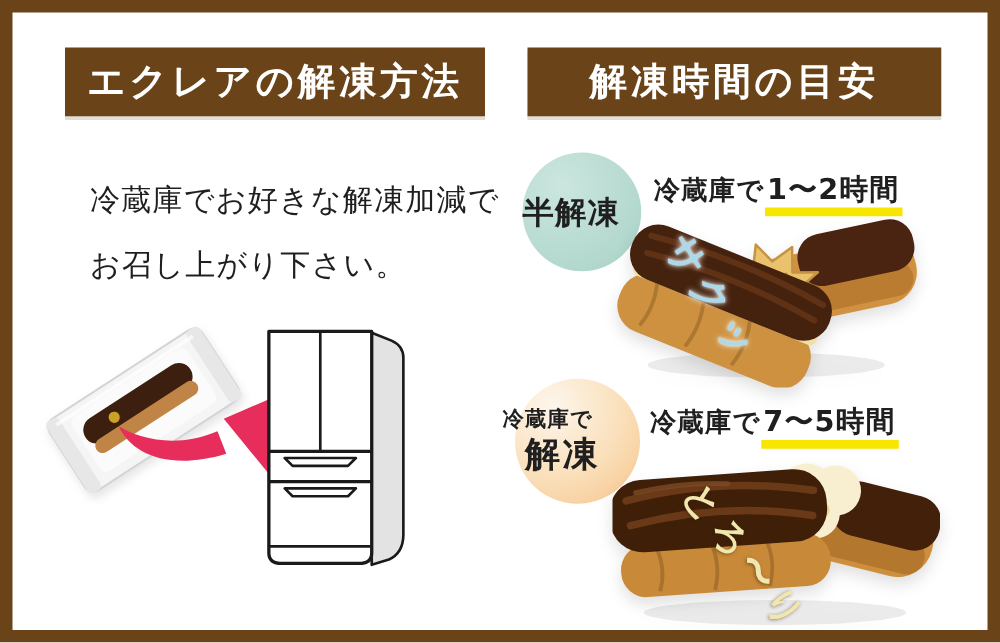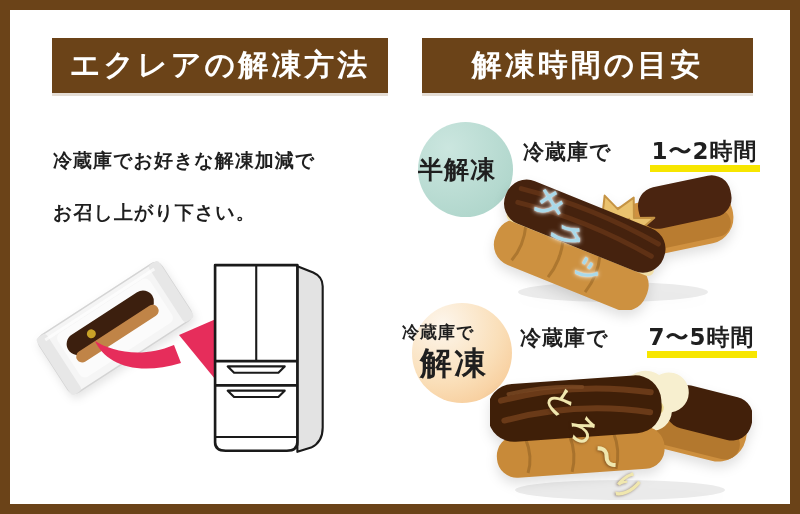--- a/index.html
+++ b/index.html
@@ -12,50 +12,50 @@
   .hdr{
     position:absolute;top:28px;height:55px;background:#6b4318;color:#fff;
     display:flex;align-items:center;justify-content:center;
     font-size:30px;font-weight:700;letter-spacing:3px;
     box-shadow:0 3px 0 rgba(107,67,24,.18);
   }
   .hdr-left{left:42px;width:336px;}
   .hdr-right{left:412px;width:331px;}
   
   .instructions{
-    position:absolute;left:43px;top:124px;width:350px;
-    font-size:19px;font-weight:700;line-height:52px;letter-spacing:1px;
+    position:absolute;left:62px;top:124px;width:350px;
+    font-size:24px;font-weight:400;line-height:52px;letter-spacing:1px;
   }
   .illus{position:absolute;}
   .pkg{left:20px;top:240px;width:170px;height:160px;filter:drop-shadow(2px 4px 4px rgba(0,0,0,.10));}
   .arrow{left:83px;top:287px;width:150px;height:88px;}
   .fridge{left:200px;top:253px;width:122px;height:192px;}
   
   .badge{
     position:absolute;border-radius:50%;display:flex;flex-direction:column;
     align-items:flex-start;justify-content:center;text-align:center;
   }
   .badge-half{
     left:408px;top:112px;width:95px;height:95px;
     background:radial-gradient(circle at 32% 28%, #cbe6df 0%, #b3d8ce 70%, #a9d2c7 100%);
     font-size:25px;font-weight:600;letter-spacing:1px;
   }
   .badge-full{
     left:402px;top:293px;width:100px;height:100px;
     background:radial-gradient(circle at 30% 22%, #fdf6ec 0%, #fadfb9 55%, #f6c38b 100%);
   }
   .badge-full .top{font-size:17px;font-weight:600;letter-spacing:1px;margin-left:-10px;}
-  .badge-full .bottom{font-size:32px;font-weight:800;letter-spacing:2px;margin-left:8px;margin-top:-2px;}
+  .badge-full .bottom{font-size:28px;font-weight:800;letter-spacing:2px;margin-left:8px;margin-top:-2px;}
   .time{
     position:absolute;font-weight:600;font-size:21px;letter-spacing:1px;white-space:nowrap;
   }
   .time-half{left:513px;top:126px;}
   .time-full{left:510px;top:312px;}
   .time .val{
-    font-size:23px;border-bottom:7px solid #f7e600;padding:0 2px 1px 2px;margin-left:38px;
+    font-size:23px;border-bottom:7px solid #f7e600;padding:0 2px 1px 2px;
   }
   
   .photo{position:absolute;filter:drop-shadow(0 6px 6px rgba(0,0,0,.12));}
   .photo-crisp{left:483px;top:150px;width:252px;height:150px;}
   .photo-melty{left:480px;top:342px;width:262px;height:152px;}
   .sound{
     position:absolute;font-weight:800;white-space:nowrap;transform-origin:left top;
     letter-spacing:6px;pointer-events:none;
   }
   .sound-crisp{

